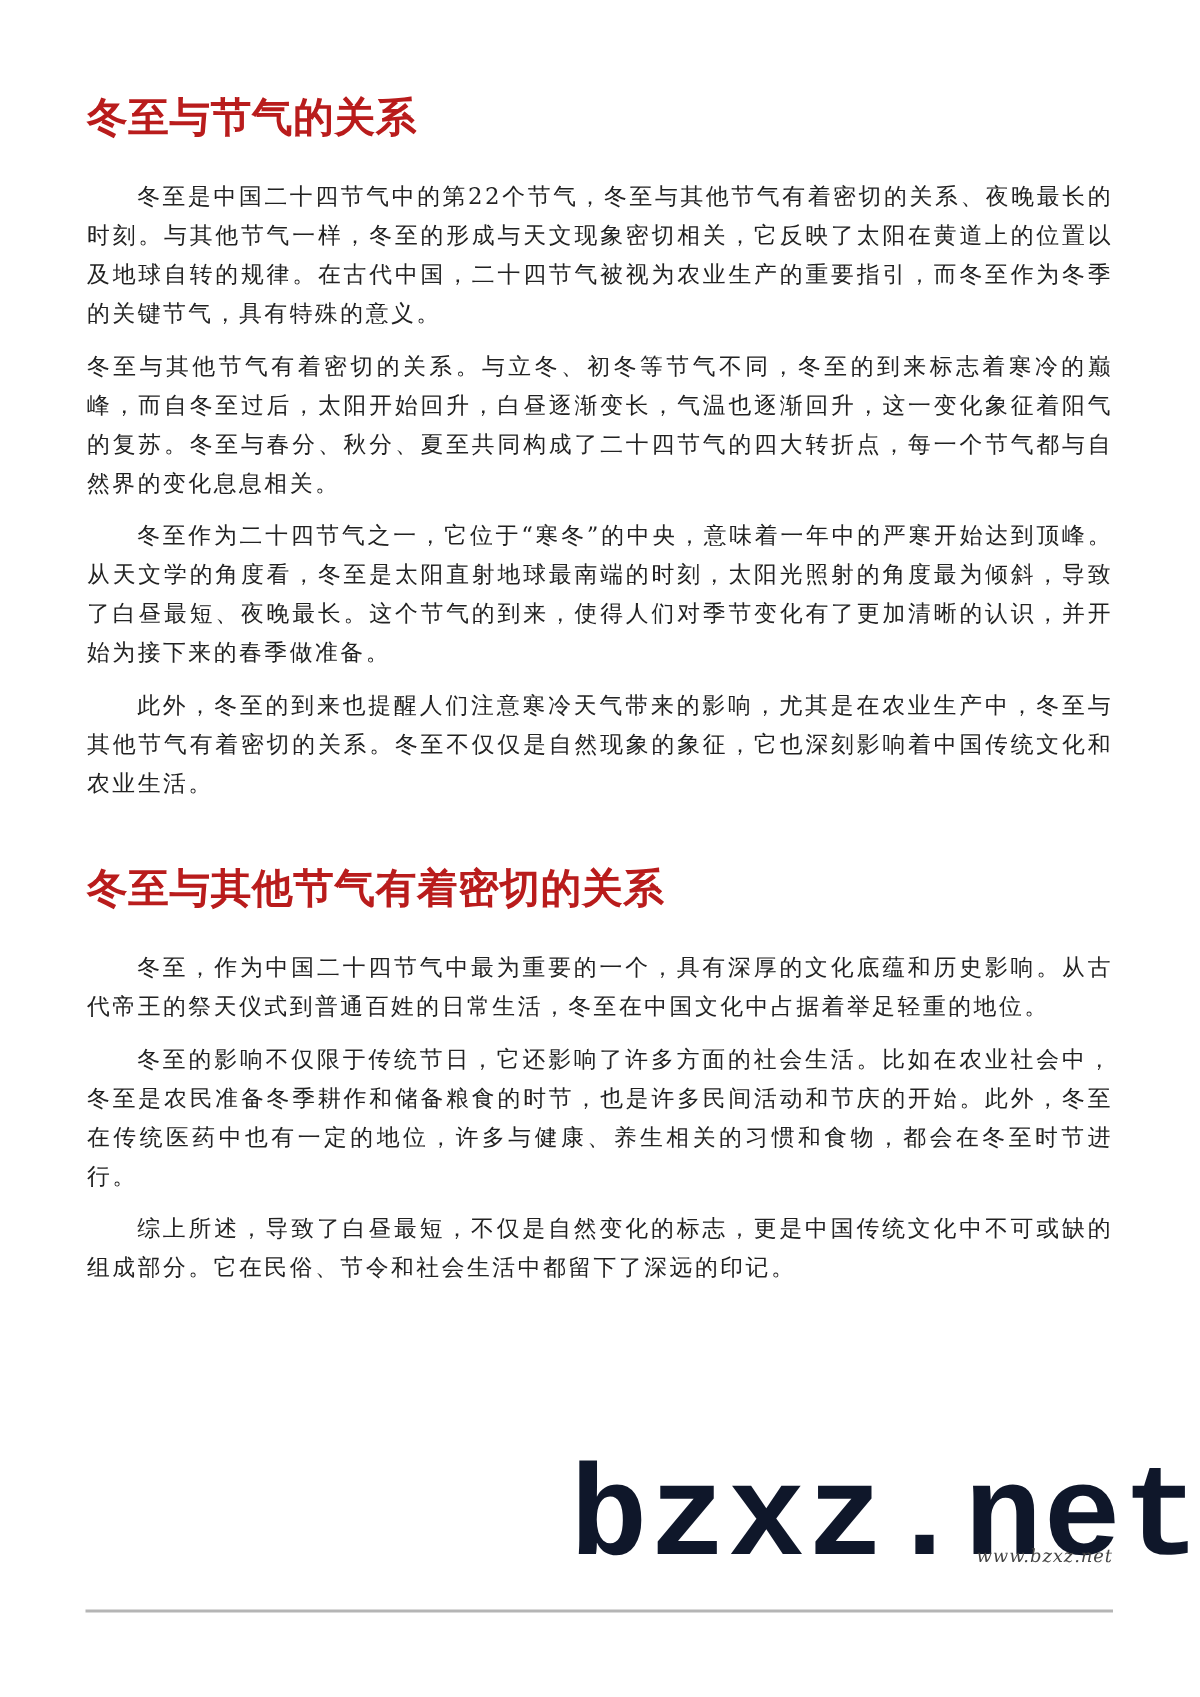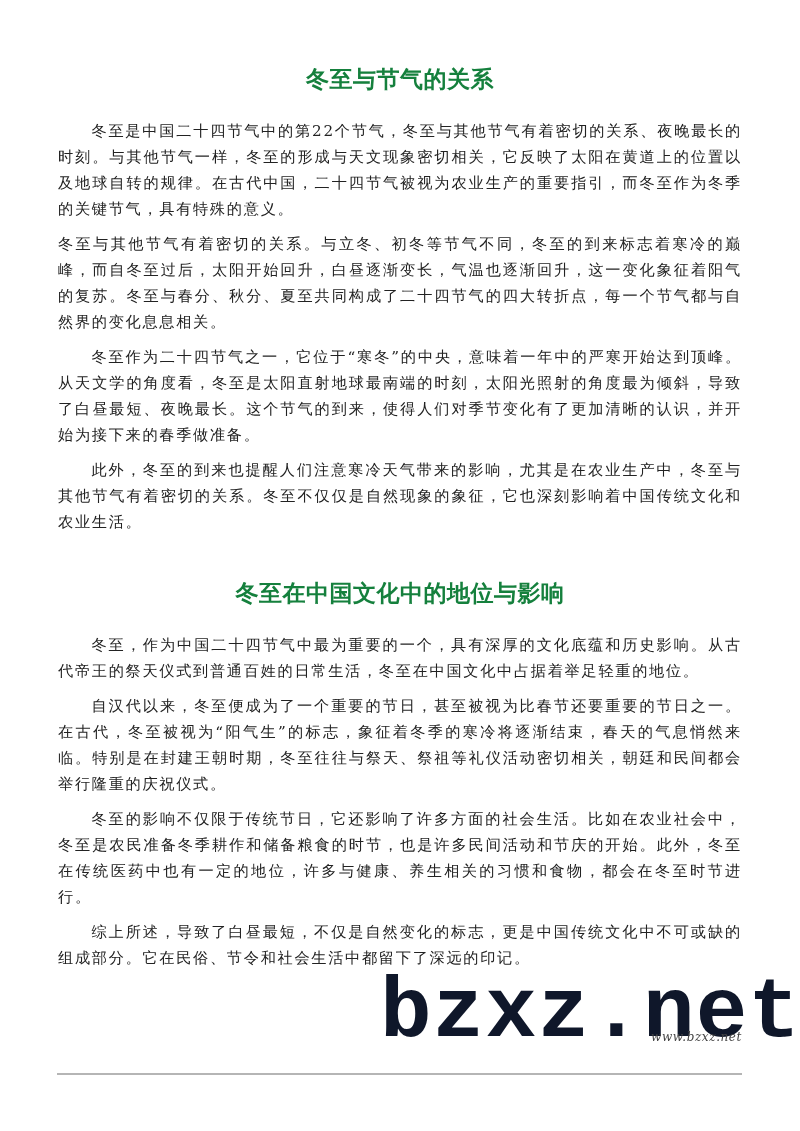--- a/index.html
+++ b/index.html
@@ -36,25 +36,24 @@
   }
   .section {
     position: absolute;
     left: 58px;
     width: 684px;
     z-index: 1;
   }
   .section-1 { top: 62px; }
   .section-2 { top: 576px; }
   .heading {
-    text-align: center;
     font-family: "DejaVu Sans", "Liberation Sans", sans-serif;
-    font-size: 23px;
+    font-size: 27px;
     font-weight: bold;
-    color: #15803d;
+    color: #b91c1c;
     line-height: 34px;
     height: 34px;
     margin: 0 0 22px 0;
     letter-spacing: 0.5px;
   }
   .para {
     font-size: 15.2px;
     line-height: 26px;
     margin: 0 0 9px 0;
     text-align: justify;
@@ -92,23 +91,22 @@
 
   <section class="section section-1">
     <h1 class="heading">冬至与节气的关系</h1>
     <p class="para indent">冬至是中国二十四节气中的第22个节气，冬至与其他节气有着密切的关系、夜晚最长的时刻。与其他节气一样，冬至的形成与天文现象密切相关，它反映了太阳在黄道上的位置以及地球自转的规律。在古代中国，二十四节气被视为农业生产的重要指引，而冬至作为冬季的关键节气，具有特殊的意义。</p>
     <p class="para">冬至与其他节气有着密切的关系。与立冬、初冬等节气不同，冬至的到来标志着寒冷的巅峰，而自冬至过后，太阳开始回升，白昼逐渐变长，气温也逐渐回升，这一变化象征着阳气的复苏。冬至与春分、秋分、夏至共同构成了二十四节气的四大转折点，每一个节气都与自然界的变化息息相关。</p>
     <p class="para indent">冬至作为二十四节气之一，它位于“寒冬”的中央，意味着一年中的严寒开始达到顶峰。从天文学的角度看，冬至是太阳直射地球最南端的时刻，太阳光照射的角度最为倾斜，导致了白昼最短、夜晚最长。这个节气的到来，使得人们对季节变化有了更加清晰的认识，并开始为接下来的春季做准备。</p>
     <p class="para indent">此外，冬至的到来也提醒人们注意寒冷天气带来的影响，尤其是在农业生产中，冬至与其他节气有着密切的关系。冬至不仅仅是自然现象的象征，它也深刻影响着中国传统文化和农业生活。</p>
   </section>
 
   <section class="section section-2">
-    <h1 class="heading">冬至在中国文化中的地位与影响</h1>
+    <h1 class="heading">冬至与其他节气有着密切的关系</h1>
     <p class="para indent">冬至，作为中国二十四节气中最为重要的一个，具有深厚的文化底蕴和历史影响。从古代帝王的祭天仪式到普通百姓的日常生活，冬至在中国文化中占据着举足轻重的地位。</p>
-    <p class="para indent">自汉代以来，冬至便成为了一个重要的节日，甚至被视为比春节还要重要的节日之一。在古代，冬至被视为“阳气生”的标志，象征着冬季的寒冷将逐渐结束，春天的气息悄然来临。特别是在封建王朝时期，冬至往往与祭天、祭祖等礼仪活动密切相关，朝廷和民间都会举行隆重的庆祝仪式。</p>
     <p class="para indent">冬至的影响不仅限于传统节日，它还影响了许多方面的社会生活。比如在农业社会中，冬至是农民准备冬季耕作和储备粮食的时节，也是许多民间活动和节庆的开始。此外，冬至在传统医药中也有一定的地位，许多与健康、养生相关的习惯和食物，都会在冬至时节进行。</p>
     <p class="para indent">综上所述，导致了白昼最短，不仅是自然变化的标志，更是中国传统文化中不可或缺的组成部分。它在民俗、节令和社会生活中都留下了深远的印记。</p>
   </section>
 
   <div class="footer-rule"></div>
   <div class="footer-url">www.bzxz.net</div>
 
 </div>
 
 </body></html>

